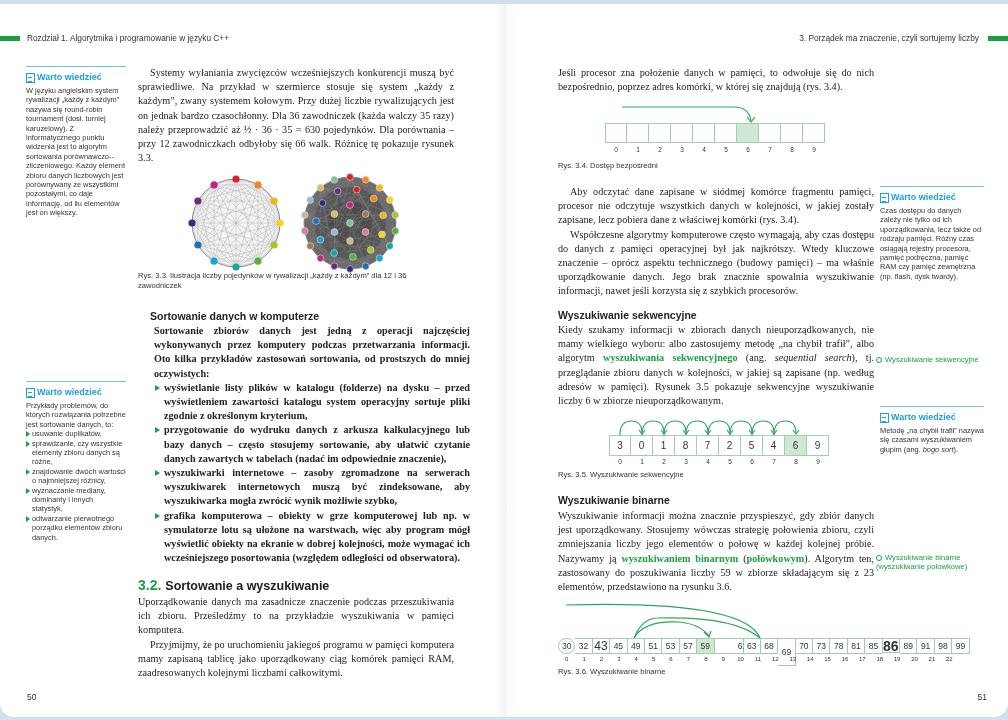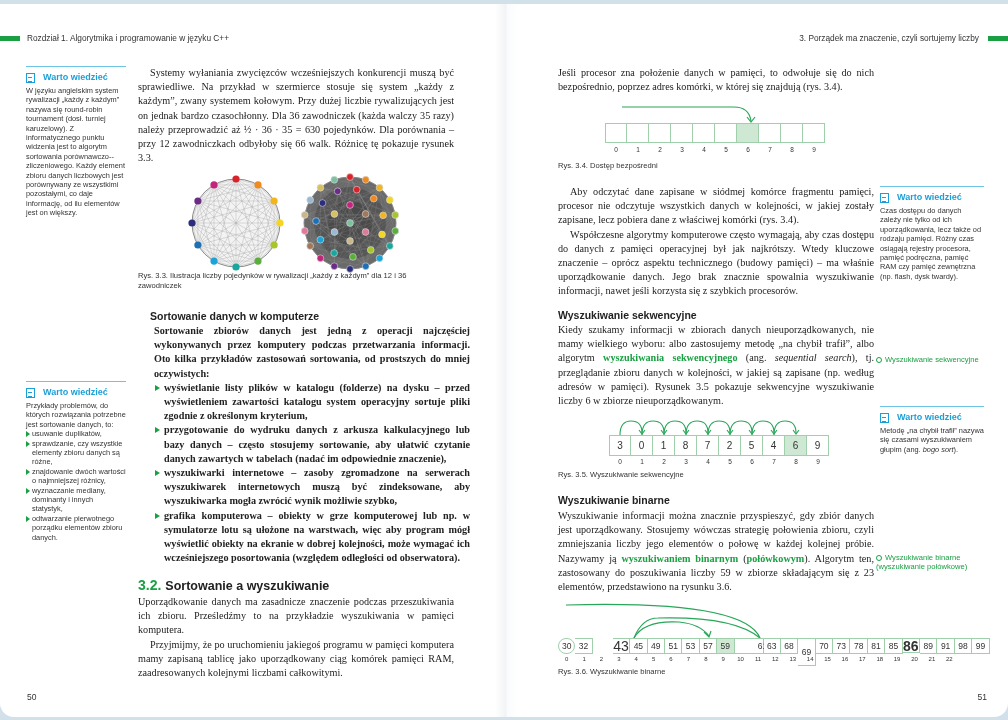--- a/index.html
+++ b/index.html
@@ -26,21 +26,21 @@
     font-family: "Liberation Sans", sans-serif; font-size: 8.3px; color: #333;
   }
   .head-bar { position: absolute; top: 32px; height: 5px; width: 20px; background: #1aa043; }
 
   .margin-note {
     position: absolute; font-family: "Liberation Sans", sans-serif;
     font-size: 7.4px; line-height: 9.4px; color: #333; width: 100px;
   }
   .margin-note .rule { height: 1px; background: #6cc3e3; margin-bottom: 6px; }
   .margin-note .title {
-    color: #1b9fd8; font-weight: bold; font-size: 9px; display: flex; align-items: center; gap: 8px;
+    color: #1b9fd8; font-weight: bold; font-size: 9px; display: flex; align-items: center; gap: 2px;
     margin-bottom: 3px;
   }
   .doc-icon {
     width: 9px; height: 10px; border: 1.4px solid #1b9fd8; position: relative; display: inline-block;
   }
   .doc-icon::after {
     content: ""; position: absolute; left: 1px; top: 3px; width: 4px; height: 3px;
     border-top: 1px solid #1b9fd8; border-bottom: 1px solid #1b9fd8;
   }
   .margin-note ul { list-style: none; }
@@ -509,21 +509,21 @@
 
     <svg class="overlay" width="504" height="720">
       <path d="M62 601 Q240 596 256 634" fill="none" stroke="#2aa65a" stroke-width="1.2"></path>
       <path d="M256 634 Q230 612 154 614 Q138 614 130 634" fill="none" stroke="#2aa65a" stroke-width="1.2"></path>
       <path d="M130 634 Q140 616 175 618 Q196 620 205 632" fill="none" stroke="#2aa65a" stroke-width="1.2"></path>
       <path d="M200 628 L205 633 L207 627" fill="none" stroke="#2aa65a" stroke-width="1.2"></path>
     </svg>
     <div class="cells" style="left:54px; top:634px;" id="fig36cells">
         <div class="cell" style="width: 17.4px; height: 16px; font-size: 8.5px; border-radius: 8px;">30</div>
         <div class="cell" style="width: 17.4px; height: 16px; font-size: 8.5px;">32</div>
-        <div class="cell" style="width: 17.4px; height: 16px; font-size: 14px; margin-left: 20px;">43</div>
+        <div class="cell" style="width: 17.4px; height: 16px; font-size: 12px;">43</div>
         <div class="cell" style="width: 17.4px; height: 16px; font-size: 8.5px;">45</div>
         <div class="cell" style="width: 17.4px; height: 16px; font-size: 8.5px;">49</div>
         <div class="cell" style="width: 17.4px; height: 16px; font-size: 8.5px;">51</div>
         <div class="cell" style="width: 17.4px; height: 16px; font-size: 8.5px;">53</div>
         <div class="cell" style="width: 17.4px; height: 16px; font-size: 8.5px;">57</div>
         <div class="cell hl" style="width: 17.4px; height: 16px; font-size: 8.5px;">59</div>
         <div class="cell" style="width: 17.4px; height: 16px; font-size: 8.5px; padding-left: 28px;">61</div>
         <div class="cell" style="width: 17.4px; height: 16px; font-size: 8.5px;">63</div>
         <div class="cell" style="width: 17.4px; height: 16px; font-size: 8.5px;">68</div>
         <div class="cell" style="width: 17.4px; height: 28px; font-size: 8.5px;">69</div>

